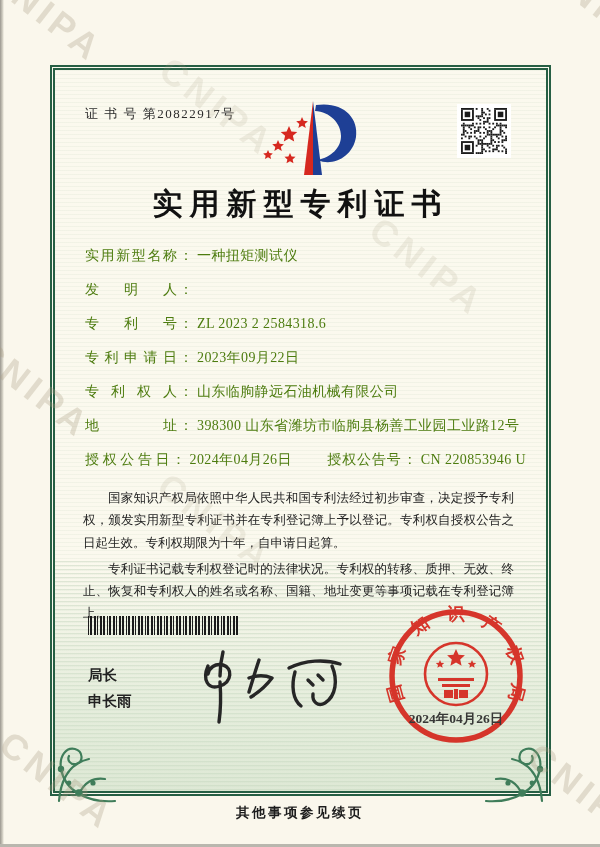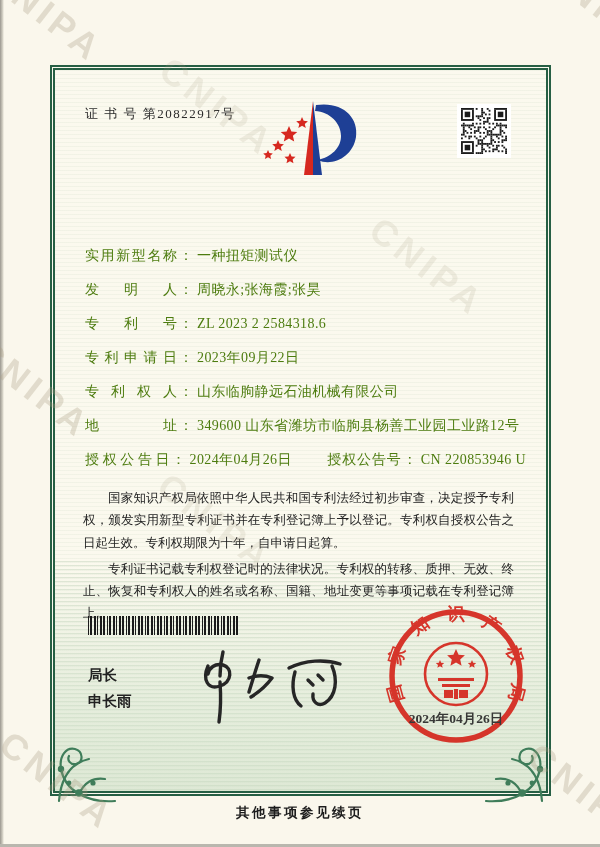--- a/index.html
+++ b/index.html
@@ -274,51 +274,51 @@
           <rect x="24" y="10" width="1" height="1" fill="#1b1b1b"></rect>
           <rect x="24" y="15" width="1" height="1" fill="#1b1b1b"></rect>
           <rect x="24" y="16" width="1" height="1" fill="#1b1b1b"></rect>
           <rect x="24" y="17" width="1" height="1" fill="#1b1b1b"></rect>
           <rect x="24" y="22" width="1" height="1" fill="#1b1b1b"></rect>
           <rect x="24" y="23" width="1" height="1" fill="#1b1b1b"></rect>
           <rect x="24" y="24" width="1" height="1" fill="#1b1b1b"></rect>
         </svg>
     </div>
 
+    <div class="title">实用新型专利证书</div>
 
     <div class="fields">
       <div class="frow">
         <span class="flabel">实用新型名称</span>
           <span class="fcolon">：</span>
           <span class="fval">一种扭矩测试仪</span>
       </div>
       <div class="frow">
         <span class="flabel">发明人</span>
           <span class="fcolon">：</span>
-          <span class="fval">周晓永;张海霞;张昊</span>
       </div>
       <div class="frow">
         <span class="flabel">专利号</span>
           <span class="fcolon">：</span>
           <span class="fval">ZL 2023 2 2584318.6</span>
       </div>
       <div class="frow">
         <span class="flabel">专利申请日</span>
           <span class="fcolon">：</span>
           <span class="fval">2023年09月22日</span>
       </div>
       <div class="frow">
         <span class="flabel">专利权人</span>
           <span class="fcolon">：</span>
           <span class="fval">山东临朐静远石油机械有限公司</span>
       </div>
       <div class="frow">
         <span class="flabel">地址</span>
           <span class="fcolon">：</span>
-          <span class="fval">349600 山东省潍坊市临朐县杨善工业园工业路12号</span>
+          <span class="fval">398300 山东省潍坊市临朐县杨善工业园工业路12号</span>
       </div>
       <div class="frow">
         <span class="flabel">授权公告日</span>
           <span class="fcolon">：</span>
           <span class="fval-fixed">2024年04月26日</span>
           <span class="flabel2">授权公告号</span>
           <span class="fcolon">：</span>
           <span class="fval">CN 220853946 U</span>
       </div>
     </div>

